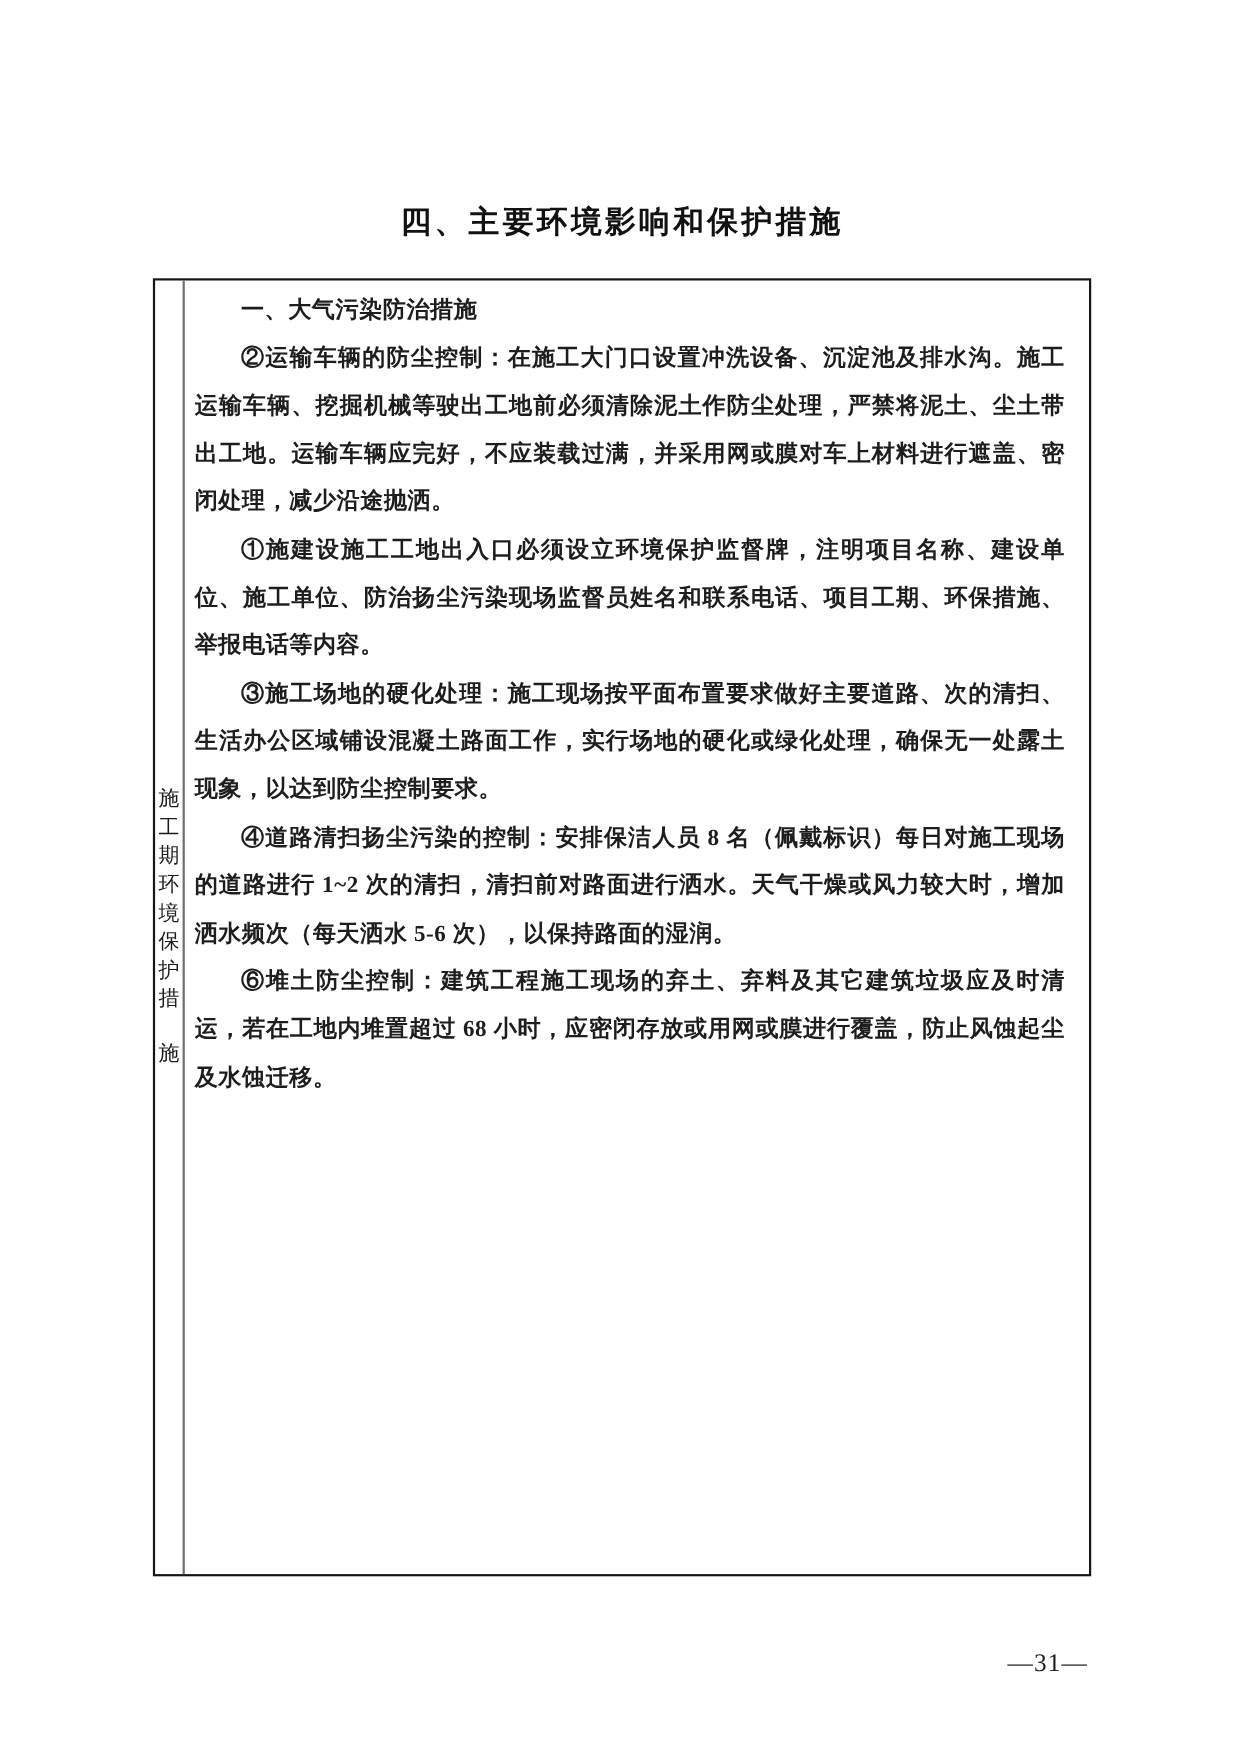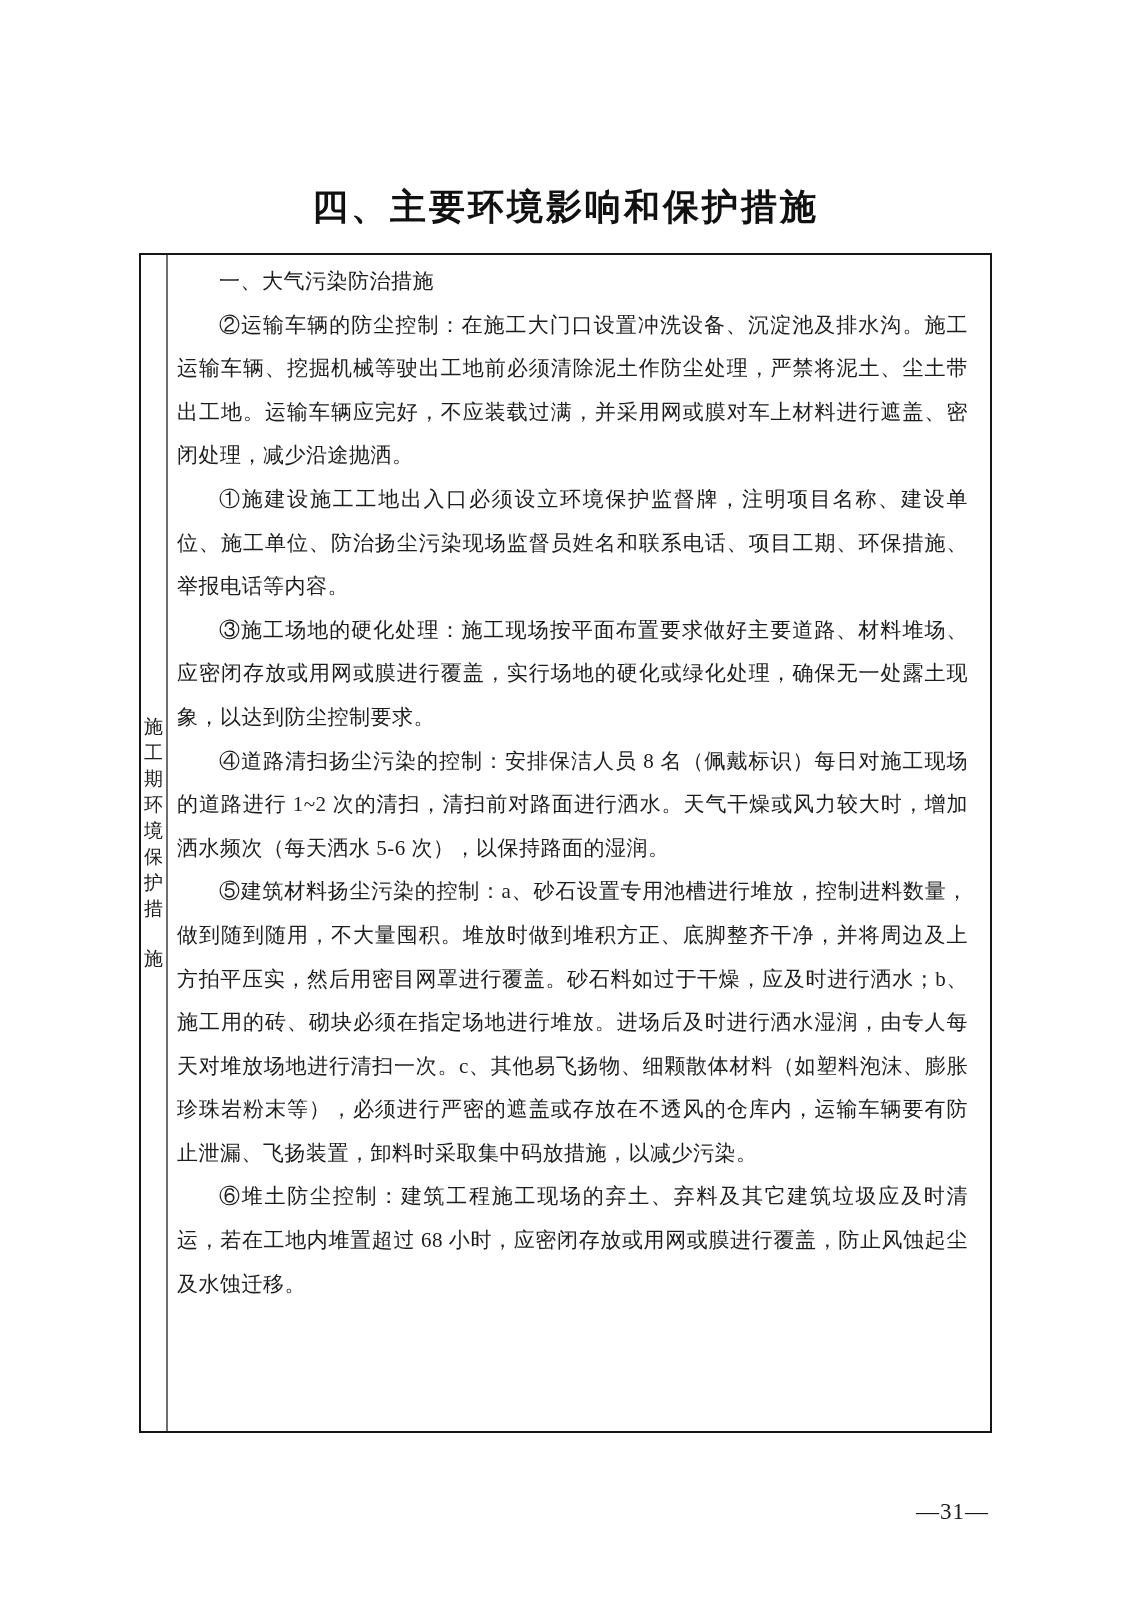--- a/index.html
+++ b/index.html
@@ -17,21 +17,21 @@
   }
   .doc-title {
     position: absolute;
     top: 183px;
     left: 0;
     width: 100%;
     margin: 0;
     text-align: center;
     font-family: "Liberation Sans", sans-serif;
     font-weight: 700;
-    font-size: 36px;
+    font-size: 28px;
     letter-spacing: 3px;
     color: #111;
   }
   .measures-table {
     position: absolute;
     left: 139px;
     top: 253px;
     width: 853px;
     height: 1180px;
     box-sizing: border-box;
@@ -53,20 +53,21 @@
     text-align: center;
     color: #1c1c1c;
   }
   .v-char { display: block; }
   .v-char-last { margin-top: 24px; }
   .content-cell {
     flex: 1 1 auto;
     box-sizing: border-box;
     padding: 5px 22px 0 9px;
     overflow: hidden;
+    font-weight: bold;
   }
   .content-cell p {
     margin: 0;
     font-size: 21px;
     line-height: 43.6px;
     text-indent: 2em;
     text-align: justify;
     letter-spacing: 0.5px;
     color: #1d1d1d;
   }
@@ -98,20 +99,19 @@
         <span class="v-char">保</span>
         <span class="v-char">护</span>
         <span class="v-char">措</span>
         <span class="v-char v-char-last">施</span>
       </div>
   </div>
   <div class="content-cell">
     <p class="section-heading">一、大气污染防治措施</p>
     <p>②运输车辆的防尘控制：在施工大门口设置冲洗设备、沉淀池及排水沟。施工运输车辆、挖掘机械等驶出工地前必须清除泥土作防尘处理，严禁将泥土、尘土带出工地。运输车辆应完好，不应装载过满，并采用网或膜对车上材料进行遮盖、密闭处理，减少沿途抛洒。</p>
     <p>①施建设施工工地出入口必须设立环境保护监督牌，注明项目名称、建设单位、施工单位、防治扬尘污染现场监督员姓名和联系电话、项目工期、环保措施、举报电话等内容。</p>
-    <p>③施工场地的硬化处理：施工现场按平面布置要求做好主要道路、材料堆场、应密闭存放或用网或膜进行覆盖，实行场地的硬化或绿化处理，确保无一处露土现象，以达到防尘控制要求。</p>
+    <p>③施工场地的硬化处理：施工现场按平面布置要求做好主要道路、次的清扫、生活办公区域铺设混凝土路面工作，实行场地的硬化或绿化处理，确保无一处露土现象，以达到防尘控制要求。</p>
     <p>④道路清扫扬尘污染的控制：安排保洁人员 8 名（佩戴标识）每日对施工现场的道路进行 1~2 次的清扫，清扫前对路面进行洒水。天气干燥或风力较大时，增加洒水频次（每天洒水 5-6 次），以保持路面的湿润。</p>
-    <p>⑤建筑材料扬尘污染的控制：a、砂石设置专用池槽进行堆放，控制进料数量，做到随到随用，不大量囤积。堆放时做到堆积方正、底脚整齐干净，并将周边及上方拍平压实，然后用密目网罩进行覆盖。砂石料如过于干燥，应及时进行洒水；b、施工用的砖、砌块必须在指定场地进行堆放。进场后及时进行洒水湿润，由专人每天对堆放场地进行清扫一次。c、其他易飞扬物、细颗散体材料（如塑料泡沫、膨胀珍珠岩粉末等），必须进行严密的遮盖或存放在不透风的仓库内，运输车辆要有防止泄漏、飞扬装置，卸料时采取集中码放措施，以减少污染。</p>
     <p>⑥堆土防尘控制：建筑工程施工现场的弃土、弃料及其它建筑垃圾应及时清运，若在工地内堆置超过 68 小时，应密闭存放或用网或膜进行覆盖，防止风蚀起尘及水蚀迁移。</p>
   </div>
 </div>
 
 <div class="page-number">—31—</div>
 
 </body></html>

